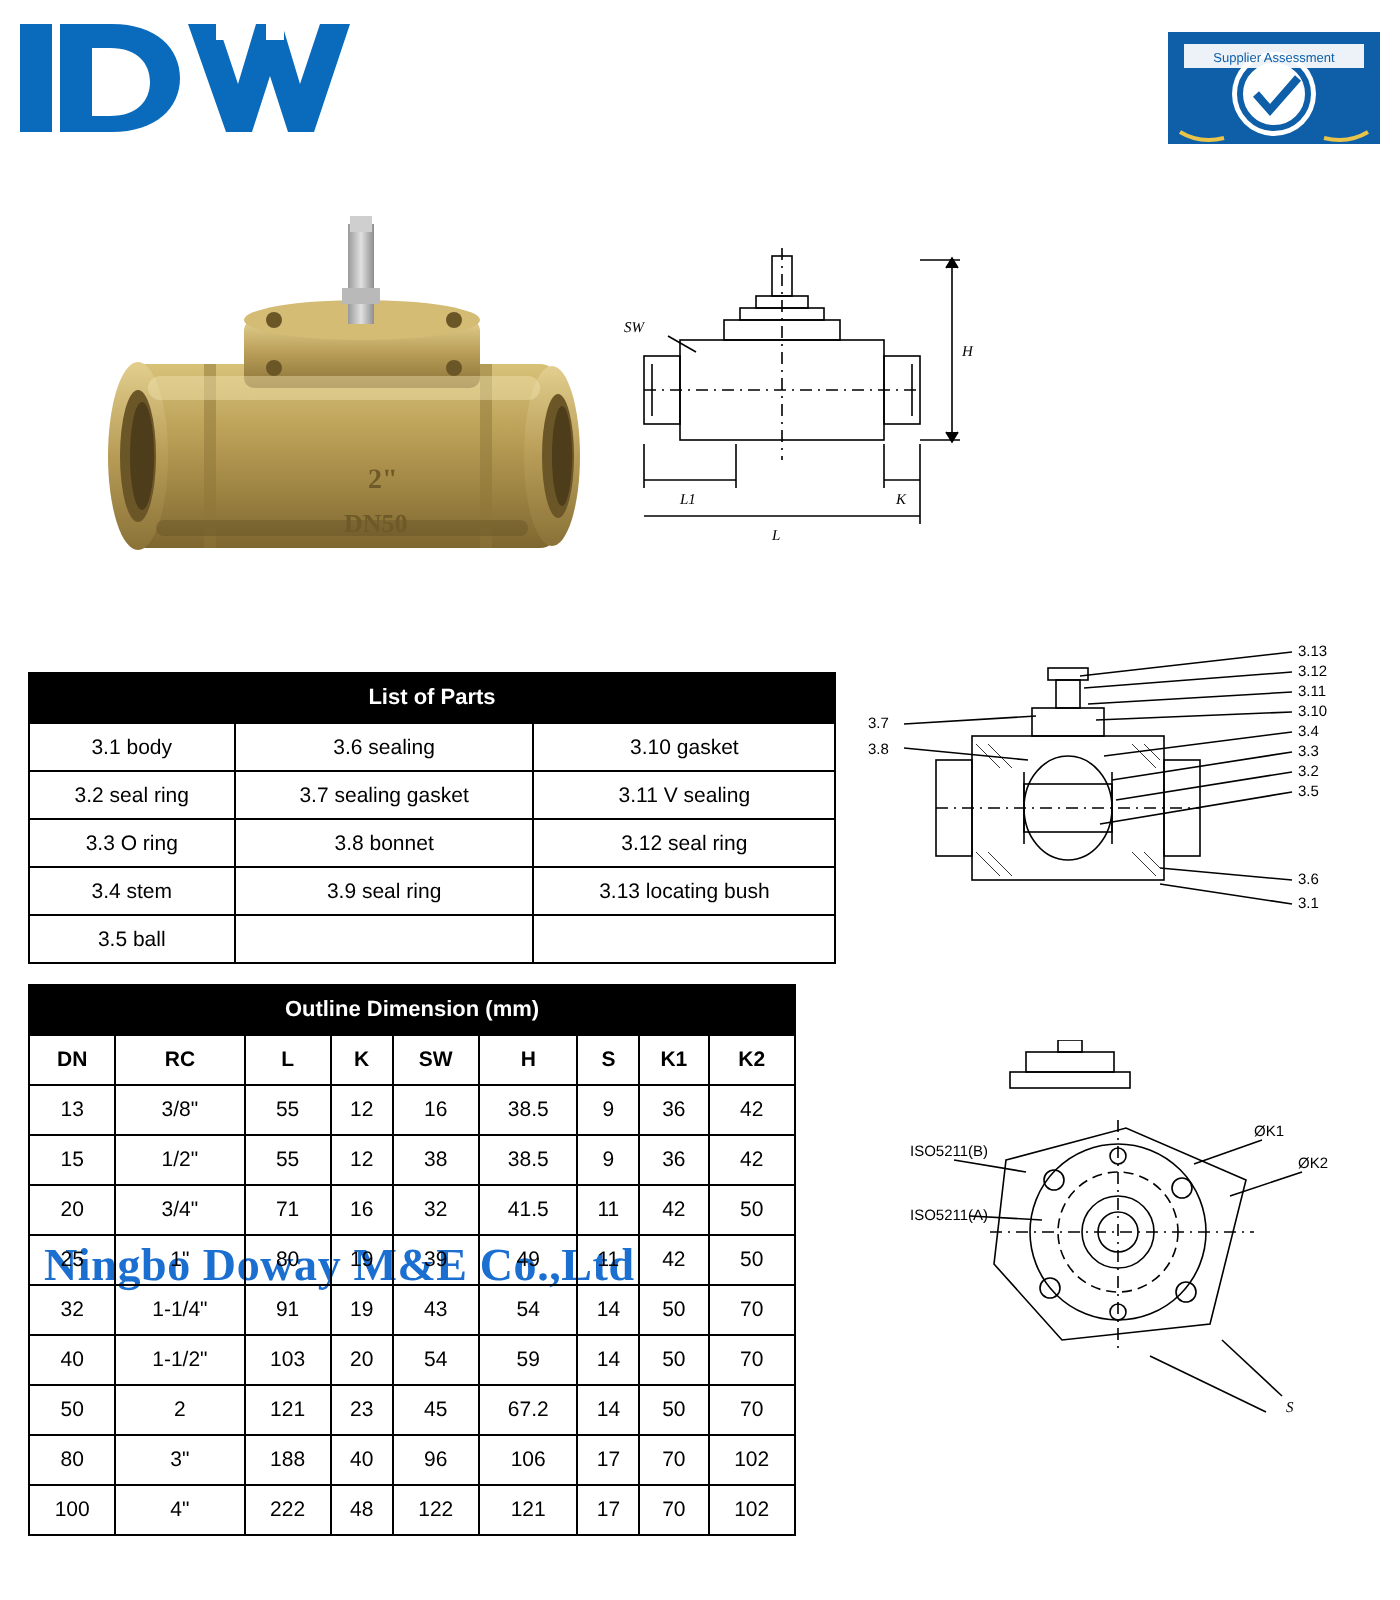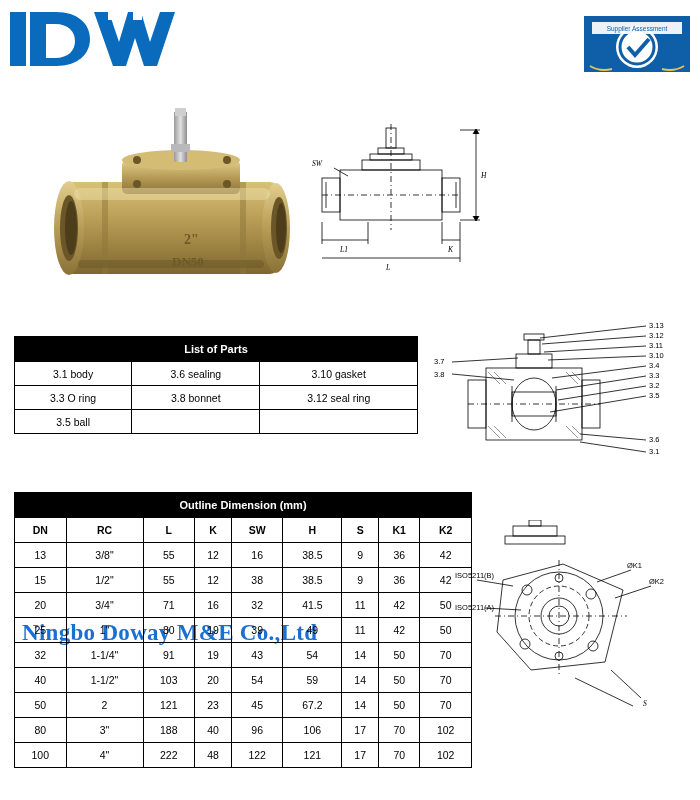--- a/index.html
+++ b/index.html
@@ -48,21 +48,21 @@
   .tbl{position:absolute;font-size:10.5px;}
 
   .parts{left:14px;top:336px;width:404px;}
   .parts th,.parts td{
     border:1px solid #000;height:21px;text-align:center;vertical-align:middle;
   }
   .parts thead th{
     background:#000;color:#fff;font-weight:bold;font-size:11px;height:22px;
   }
 
-  .dims{left:14px;top:492px;width:458px;border-radius:24px;}
+  .dims{left:14px;top:492px;width:384px;border-radius:24px;}
   .dims th,.dims td{
     border:1px solid #000;height:22px;text-align:center;vertical-align:middle;
     font-size:10.5px;
   }
   .dims .title{
     background:#000;color:#fff;font-weight:bold;font-size:11px;height:22px;
     border:1px solid #000;
   }
   .dims .hdr td{font-weight:bold;}
 
@@ -301,23 +301,33 @@
           <th colspan="3">List of Parts</th>
         </tr>
     </thead>
     <tbody>
       <tr>
         <td>3.1 body</td>
         <td>3.6 sealing</td>
         <td>3.10 gasket</td>
       </tr>
       <tr>
+        <td>3.2 seal ring</td>
+        <td>3.7 sealing gasket</td>
+        <td>3.11 V sealing</td>
+      </tr>
+      <tr>
         <td>3.3 O ring</td>
         <td>3.8 bonnet</td>
         <td>3.12 seal ring</td>
+      </tr>
+      <tr>
+        <td>3.4 stem</td>
+        <td>3.9 seal ring</td>
+        <td>3.13 locating bush</td>
       </tr>
       <tr>
         <td>3.5 ball</td>
         <td></td>
         <td></td>
       </tr>
     </tbody>
   </table>
 
   <table class="tbl dims">

